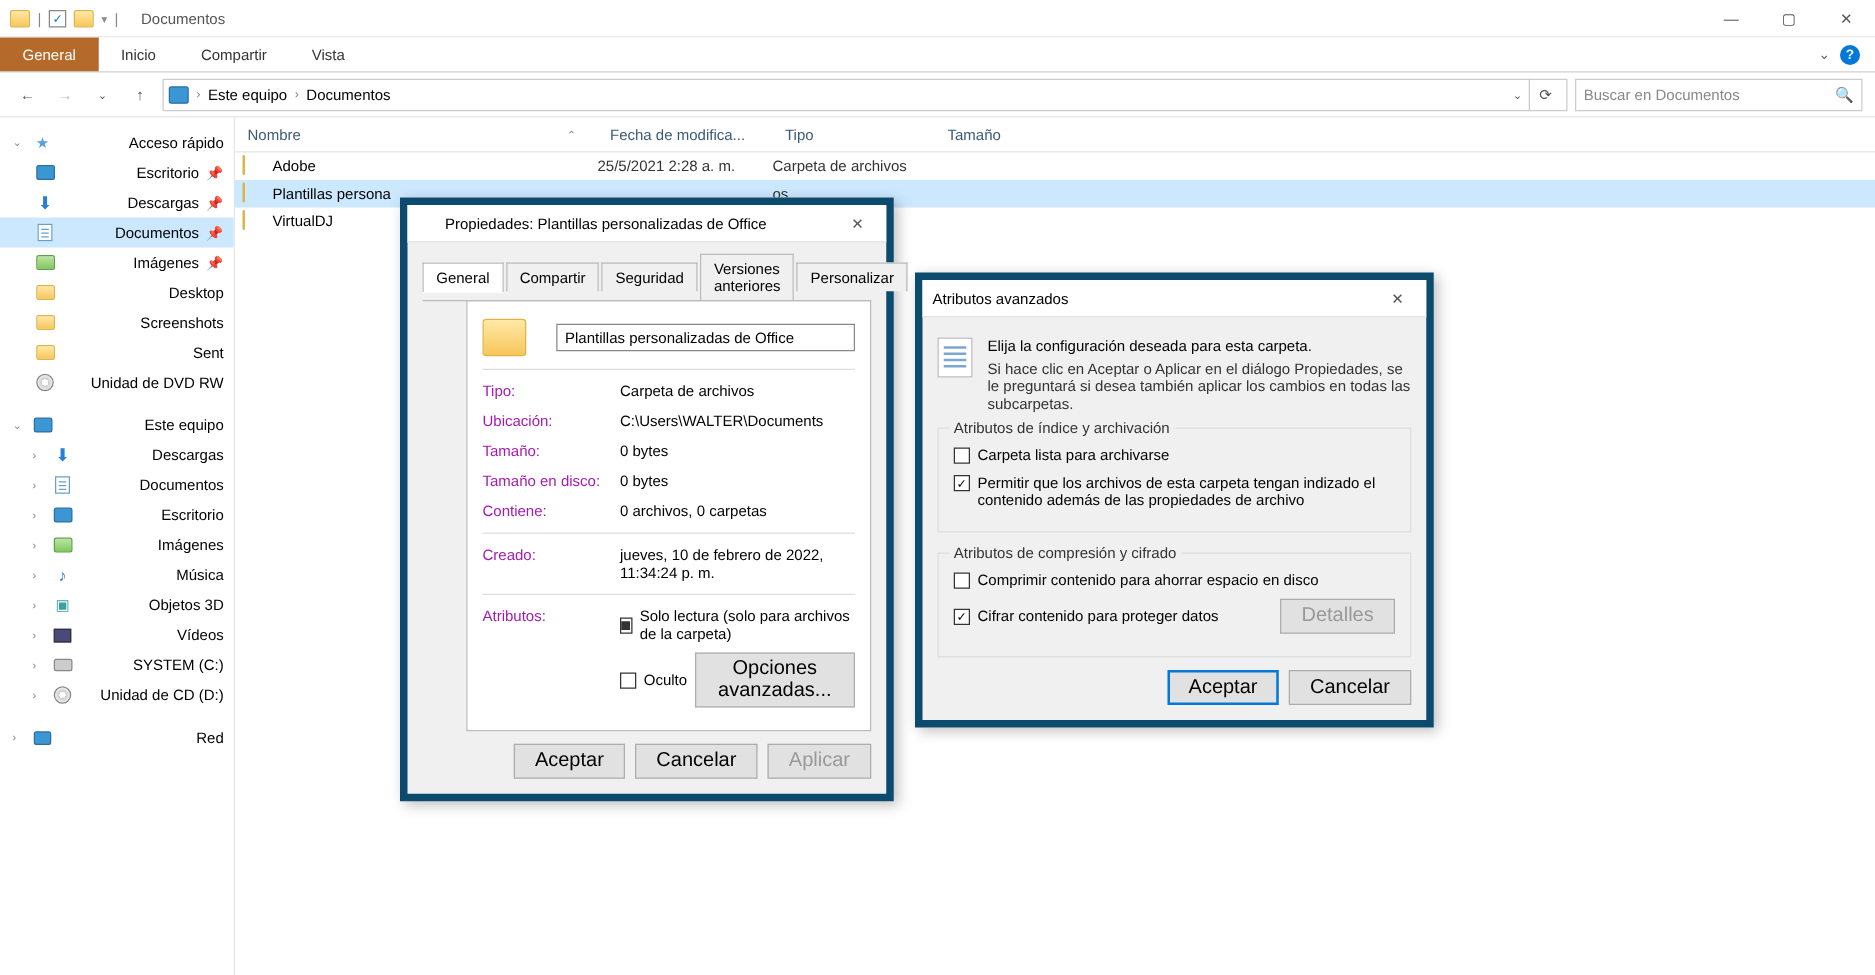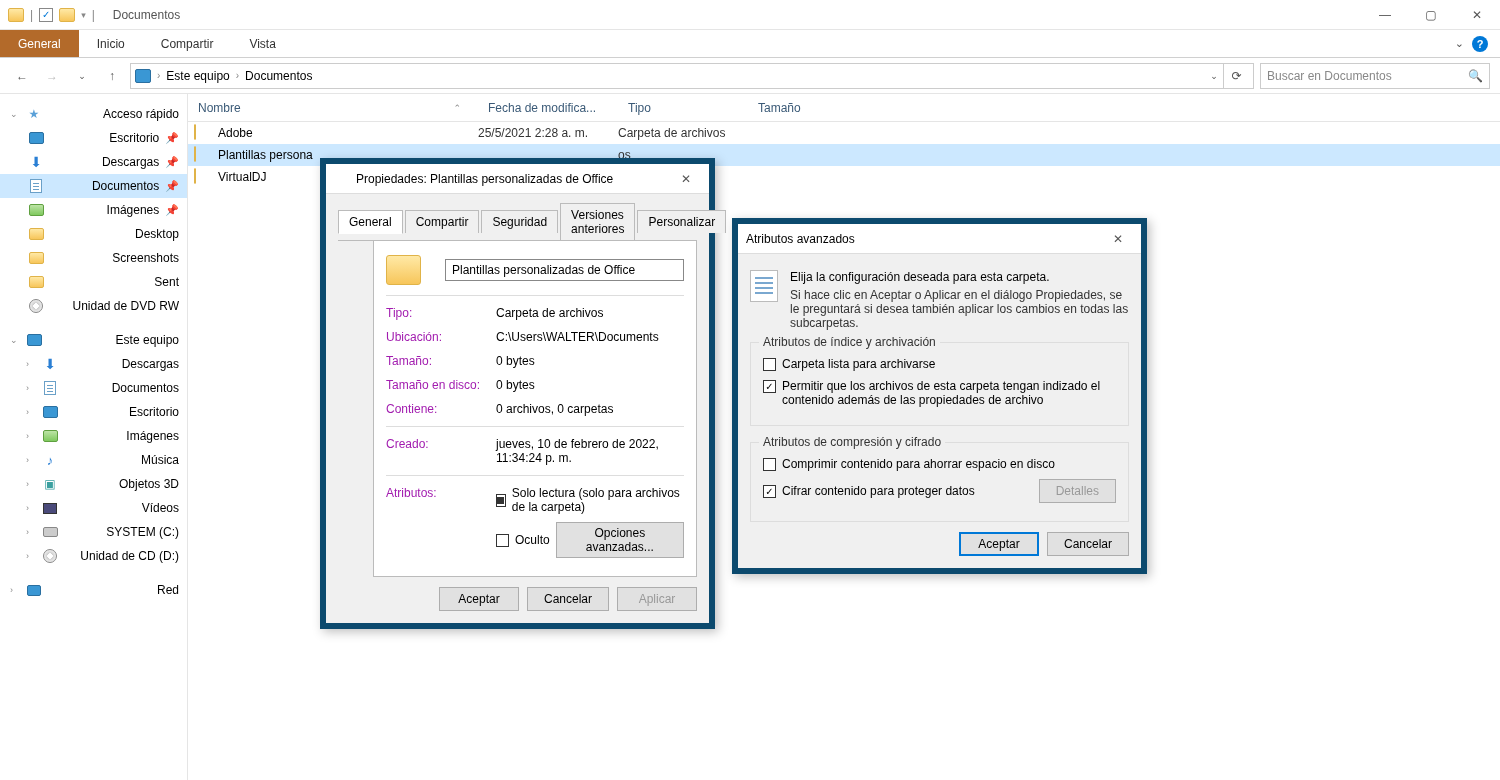--- a/index.html
+++ b/index.html
@@ -76,21 +76,21 @@
 .panel { border: 1px solid #bbb; background: #fff; padding: 14px 12px; margin-left: 35px; }
 .panel hr { border: none; border-top: 1px solid #ddd; margin: 10px 0; }
 .panel .label { color: #a21caf; }
 .panel .bigfolder { width: 36px; height: 30px; background: linear-gradient(#ffe9a6,#f7c65b); border: 1px solid #e0b348; border-radius: 3px; }
 .panel input[type=text] { border: 1px solid #888; padding: 3px 6px; font-size: 12px; width: 246px; }
 .kv { display: flex; margin-bottom: 10px; }
 .kv .k { width: 110px; }
 .kv .v { flex: 1; }
 .tri-check { width: 13px; height: 13px; border: 1px solid #333; background: #fff; display: inline-flex; align-items: center; justify-content: center; }
 .tri-check .box { width: 7px; height: 7px; background: #333; }
-.btn { border: 1px solid #adadad; background: #e1e1e1; padding: 4px 16px; font-size: 12px; min-width: 80px; text-align: center; }
+.btn { border: 1px solid #adadad; background: #e1e1e1; padding: 4px 16px; font-size: 16px; min-width: 80px; text-align: center; }
 .btn.primary { border: 2px solid #0078d7; background: #e1e1e1; padding: 3px 15px; }
 .btn.disabled { color: #999; }
 .btnrow { display: flex; justify-content: flex-end; gap: 8px; margin-top: 10px; }
 .grpbox { border: 1px solid #ddd; padding: 14px 12px 10px; margin-top: 6px; position: relative; }
 .grpbox .legend { position: absolute; top: -8px; left: 8px; background: #f0f0f0; padding: 0 4px; font-size: 12px; color: #333; }
 .chk-row { display: flex; align-items: flex-start; gap: 6px; margin-bottom: 8px; }
 .chk { width: 13px; height: 13px; border: 1px solid #333; background: #fff; display: flex; align-items: center; justify-content: center; color: #000; font-size: 10px; flex-shrink: 0; margin-top: 1px; }
 .chk.checked::after { content: "✓"; }
 
 

